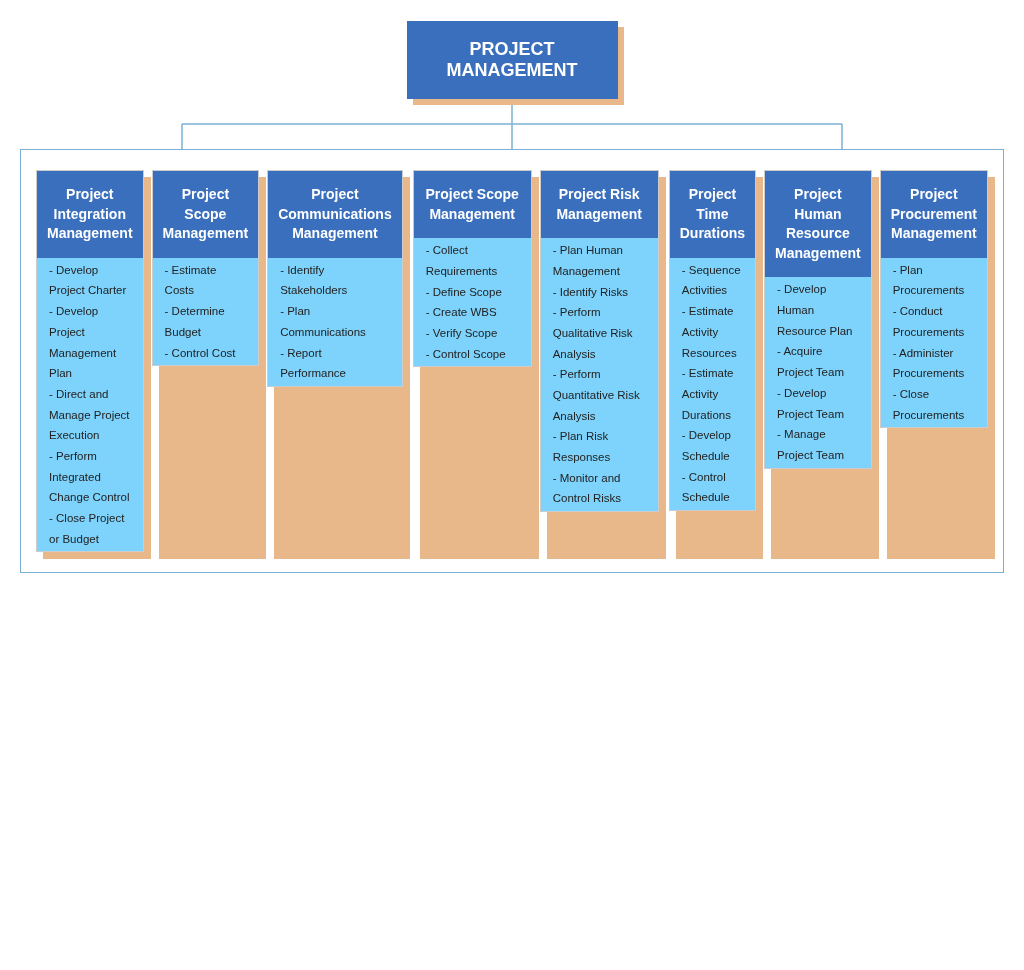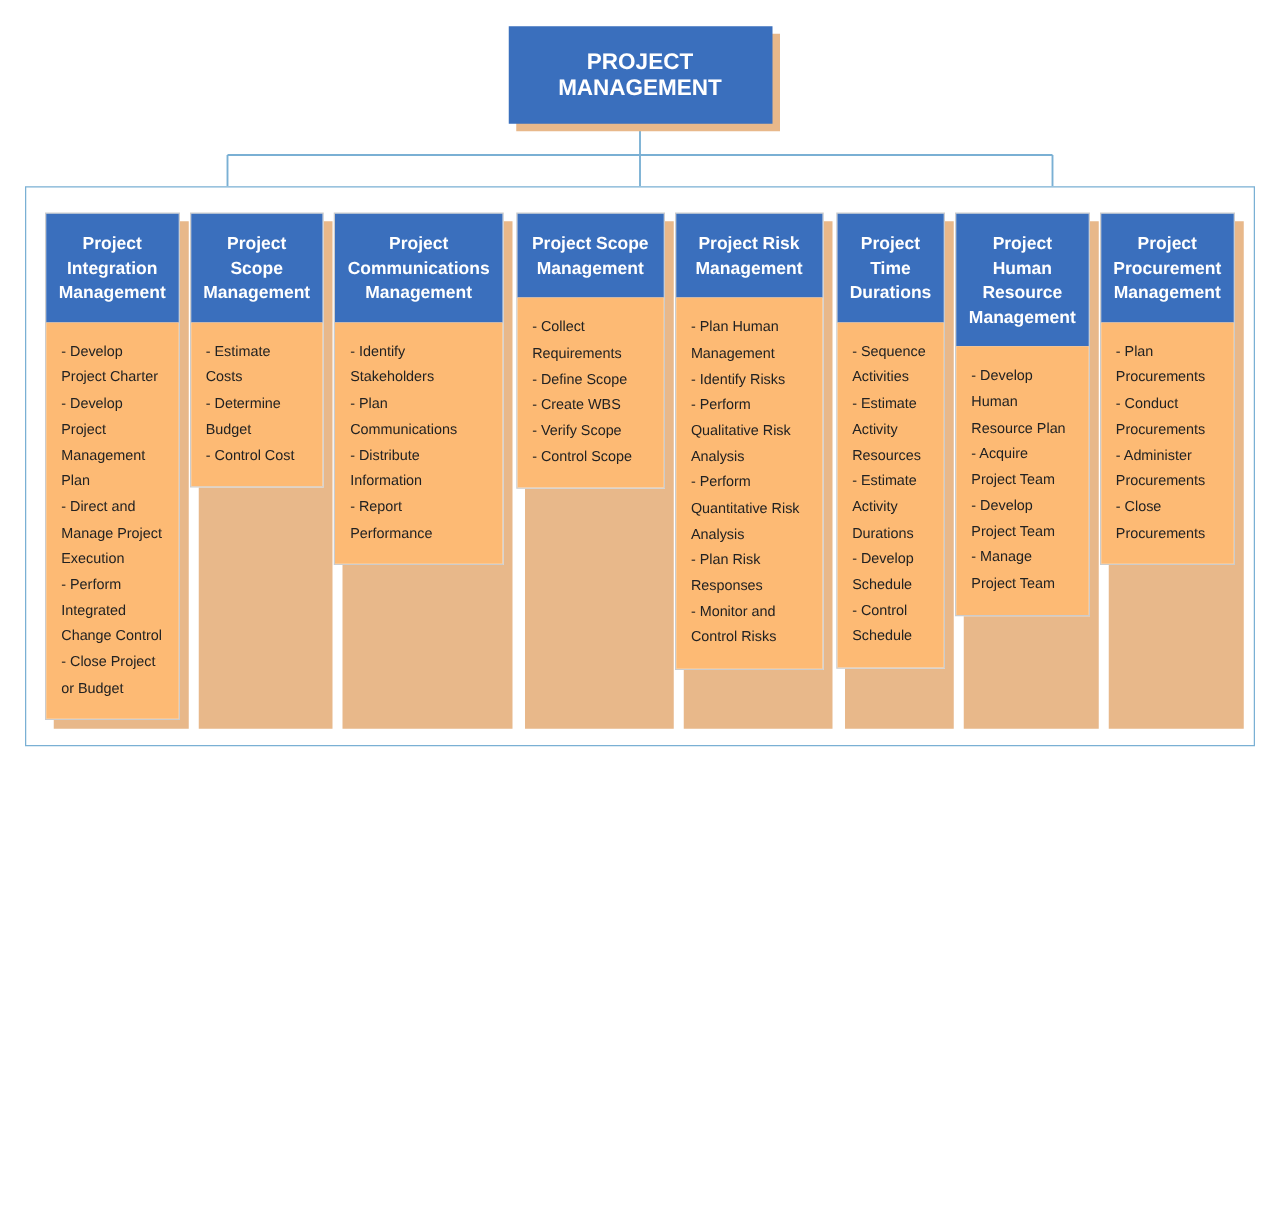--- a/index.html
+++ b/index.html
@@ -105,24 +105,24 @@
       background: #3a6fbd;
       color: #fff;
       font-weight: bold;
       font-size: 14px;
       text-align: center;
       padding: 14px 10px;
       line-height: 1.4;
     }
 
     .card-body {
-      padding: 14px 12px;
+      padding: 2px 12px;
       line-height: 1.8;
       font-size: 11.5px;
-      background: #fdba74;
+      background: #7dd3fc;
       min-height: 80px;
     }
 
     .card-body p {
       margin: 0;
       padding: 0;
     }
 
     
     .top-connector-svg {
@@ -193,21 +193,20 @@
 
         <div class="card-wrapper">
           <div class="card-shadow"></div>
           <div class="card">
             <div class="card-header">
               <span>Project Communications<br>Management</span>
             </div>
             <div class="card-body">
               <p>- Identify Stakeholders</p>
               <p>- Plan Communications</p>
-              <p>- Distribute Information</p>
               <p>- Report Performance</p>
             </div>
           </div>
         </div>
 
       </div>
 
       <div class="column">
 
         <div class="card-wrapper">

